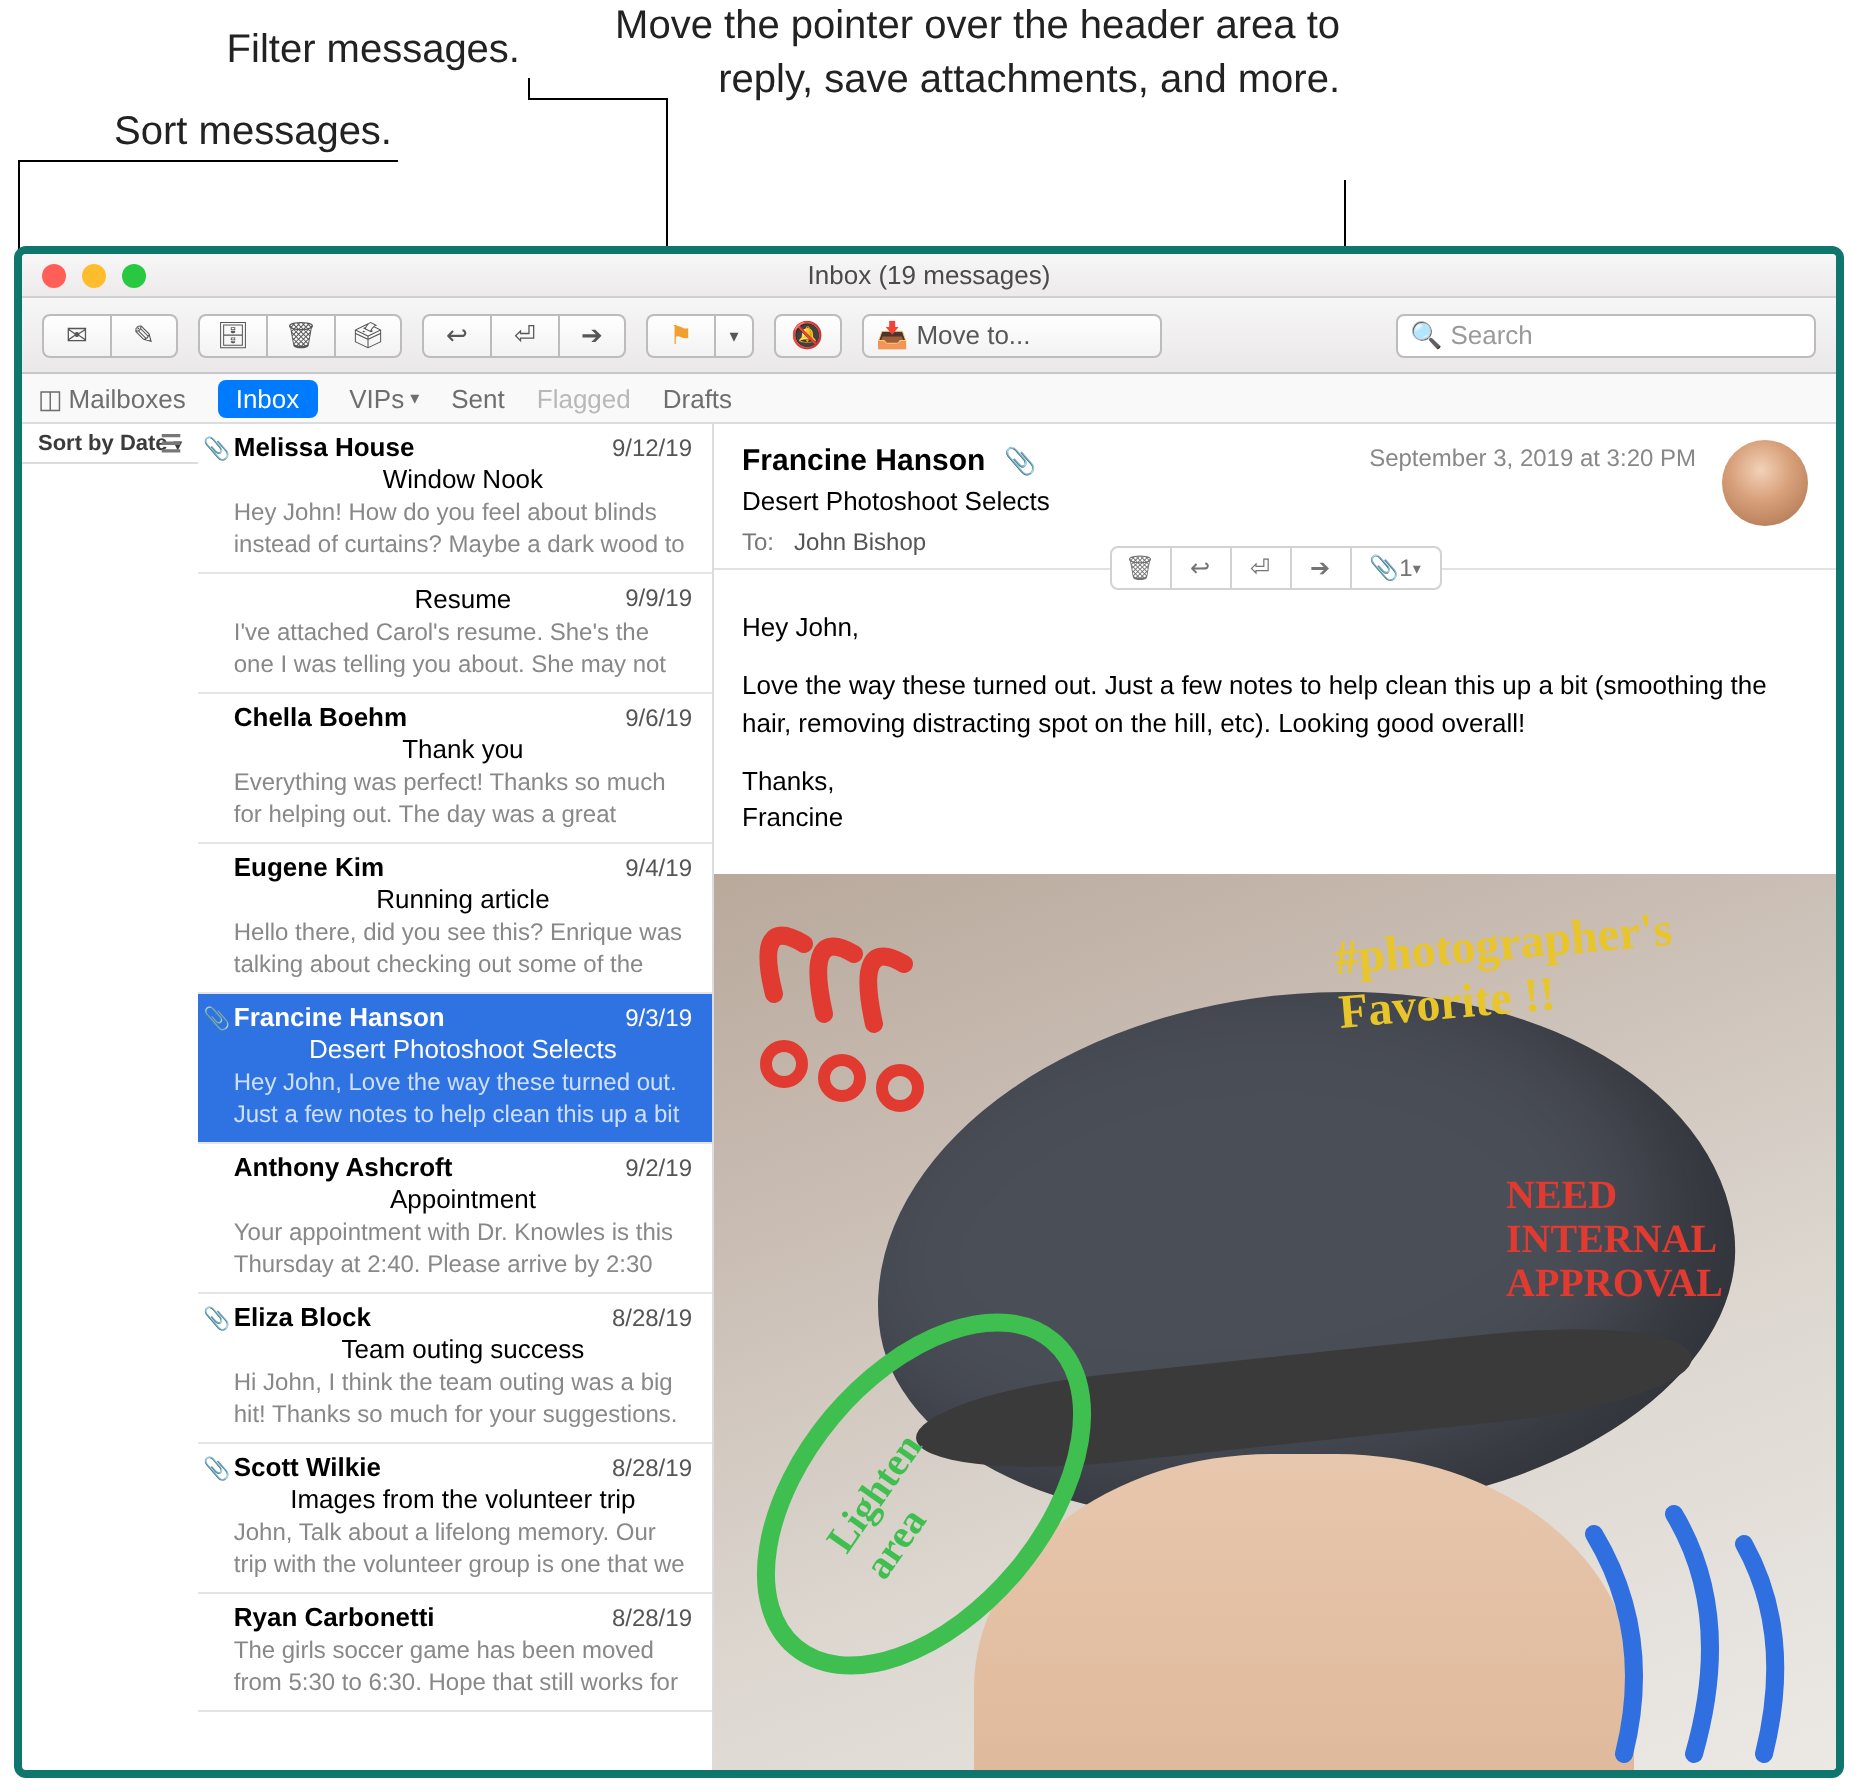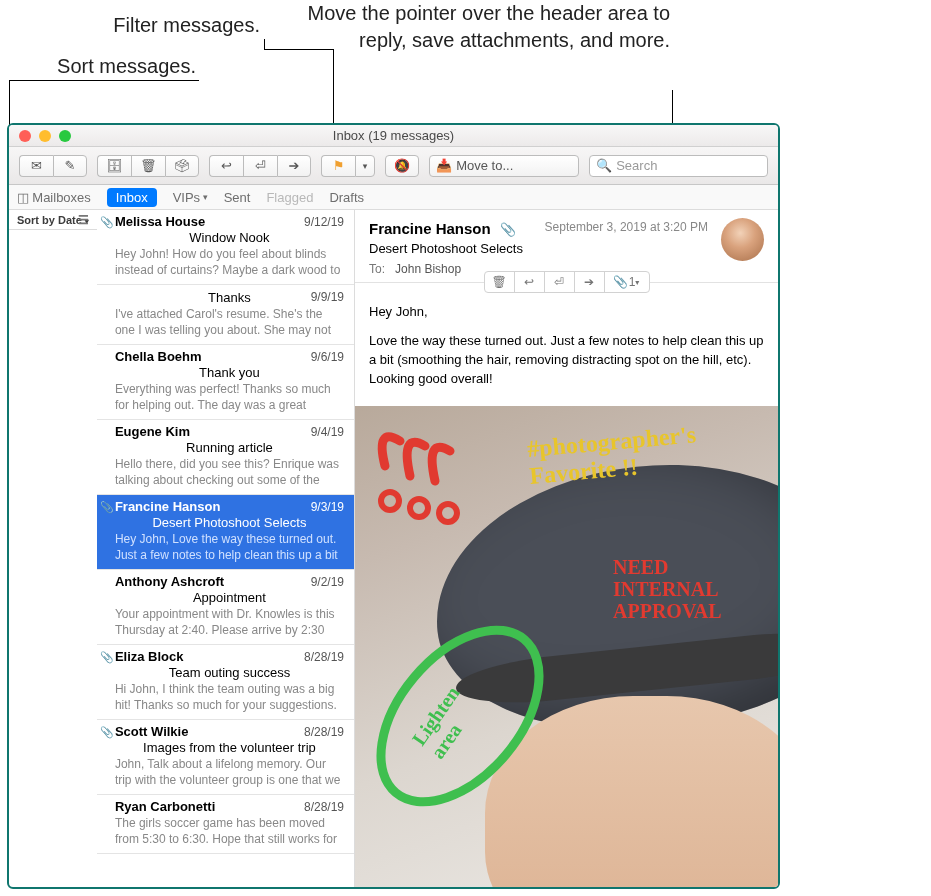--- a/index.html
+++ b/index.html
@@ -2,21 +2,21 @@
 <html><head>
 <meta charset="utf-8">
 <style>
   * { box-sizing: border-box; margin: 0; padding: 0; }
   body { font-family: -apple-system, "Helvetica Neue", Helvetica, Arial, sans-serif; font-size: 13px; color: #000; background: #fff; }
   .canvas { width: 931px; height: 896px; position: relative; padding-left: 27px; }
   .callouts { position: absolute; top: 0; left: 0; width: 100%; height: 125px; }
   .callout { position: absolute; font-size: 20px; color:#222; text-align: right; line-height:1.35; }
   .line { position: absolute; background:#000; }
 
-  .window { position: absolute; top: 123px; left: 7px; width: 773px; height: 766px; border:2px solid #0f766e; border-radius:6px; overflow:hidden; background:#fff;}
+  .window { position: absolute; top: 123px; left: 7px; width: 915px; height: 766px; border:4px solid #0f766e; border-radius:6px; overflow:hidden; background:#fff;}
   .titlebar { height:22px; background: linear-gradient(#f8f7f7,#eceaea); border-bottom:1px solid #d0d0d0; display:flex; align-items:center; position:relative;}
   .tl-dots { display:flex; gap:8px; padding-left:10px;}
   .dot{width:12px;height:12px;border-radius:50%;}
   .dot.r{background:#ff5f57;} .dot.y{background:#ffbd2e;} .dot.g{background:#28c940;}
   .title-text { position:absolute; width:100%; text-align:center; font-size:13px; color:#4a4a4a;}
 
   .toolbar { height:38px; background: linear-gradient(#f7f6f6,#eae8e8); border-bottom:1px solid #c7c7c7; display:flex; align-items:center; padding:0 10px; gap:10px;}
   .btn-grp { display:flex;}
   .tbtn { height:22px; min-width:34px; border:1px solid #bcbcbc; background: linear-gradient(#ffffff,#f2f2f2); border-radius:4px; display:flex; align-items:center; justify-content:center; color:#575757; font-size:13px;}
   .btn-grp .tbtn { border-radius:0; border-right:none;}
@@ -174,21 +174,21 @@
         <div class="mlist" id="mlist">
             <div class="mitem">
               <span class="clip">📎</span>
               <div class="sender">Melissa House</div>
               <div class="date">9/12/19</div>
               <div class="subject">Window Nook</div>
               <div class="preview">Hey John! How do you feel about blinds instead of curtains? Maybe a dark wood to warm the space…</div>
             </div>
             <div class="mitem">
               <div class="date">9/9/19</div>
-              <div class="subject">Thanks</div>
+              <div class="subject">Resume</div>
               <div class="preview">I've attached Carol's resume. She's the one I was telling you about. She may not have quite as muc…</div>
             </div>
             <div class="mitem">
               <div class="sender">Chella Boehm</div>
               <div class="date">9/6/19</div>
               <div class="subject">Thank you</div>
               <div class="preview">Everything was perfect! Thanks so much for helping out. The day was a great success, and we…</div>
             </div>
             <div class="mitem">
               <div class="sender">Eugene Kim</div>
@@ -260,20 +260,21 @@
             <div class="hbtn">
                 <span>📎</span> 
                 <span>1</span> 
                 <span style="font-size:8px">▾</span>
               </div>
           </div>
         </div>
         <div class="body">
           <p>Hey John,</p>
           <p>Love the way these turned out. Just a few notes to help clean this up a bit (smoothing the hair, removing distracting spot on the hill, etc). Looking good overall!</p>
+          <p><span>Thanks,</span><br><span>Francine</span></p>
         </div>
         <div class="photo">
           <div class="hat"></div>
           <div class="band"></div>
           <div class="face"></div>
           <svg class="marks">
             <path d="M 30 60 Q 20 20 45 35 M 55 70 Q 45 25 70 40 M 80 75 Q 70 30 95 45" stroke="#e13a30" stroke-width="9" fill="none" stroke-linecap="round"></path>
             <circle cx="35" cy="95" r="9" stroke="#e13a30" stroke-width="6" fill="none"></circle>
             <circle cx="64" cy="102" r="9" stroke="#e13a30" stroke-width="6" fill="none"></circle>
             <circle cx="93" cy="107" r="9" stroke="#e13a30" stroke-width="6" fill="none"></circle>

